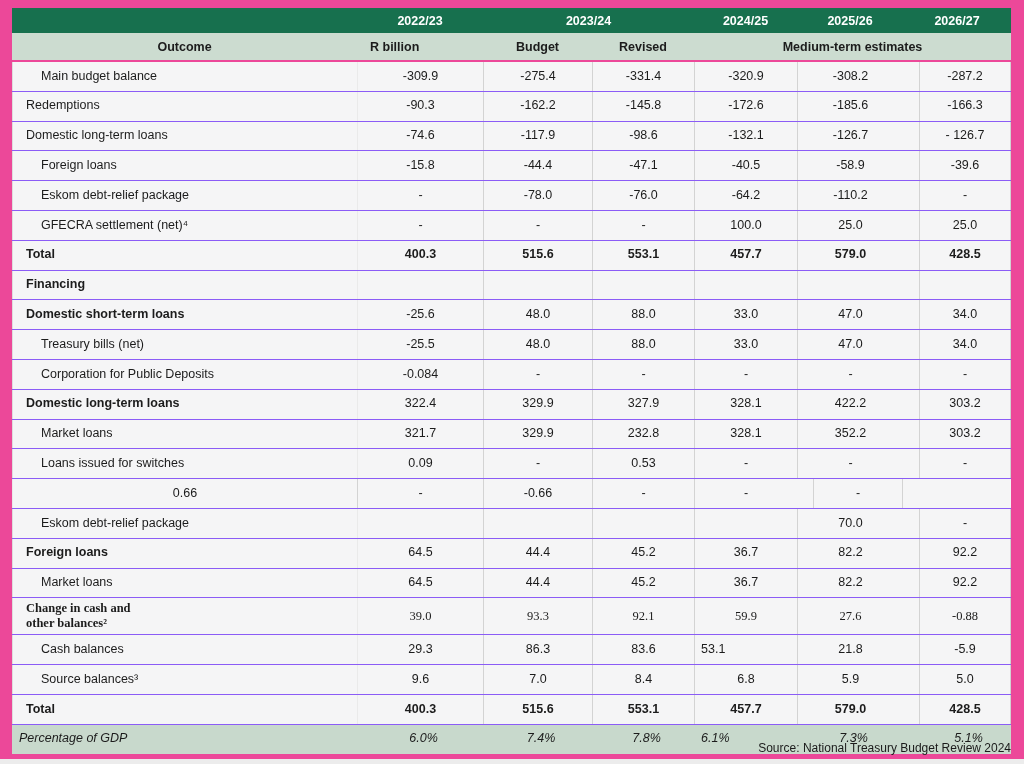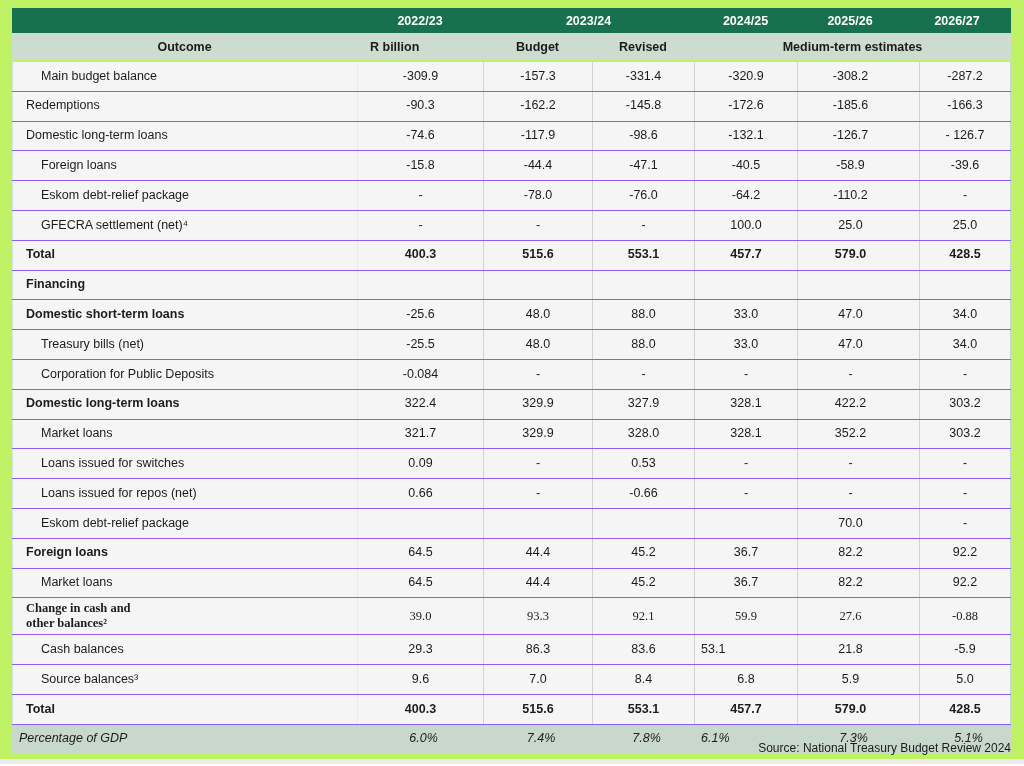--- a/index.html
+++ b/index.html
@@ -1,16 +1,16 @@
 <!DOCTYPE html>
 <html><head>
 <meta charset="utf-8">
 <style>
   html,body{margin:0;padding:0;background:#fff;}
-  .page{position:relative;width:1024px;height:764px;background:#bef264;
+  .page{position:relative;width:1024px;height:764px;background:#ec4899;
         font-family:"Liberation Sans",sans-serif;color:#1c1c1c;overflow:hidden;}
   .tbl{position:absolute;left:12px;top:8px;width:999px;}
   .grid{display:grid;grid-template-columns:345px 126px 109px 102px 103px 106px 108px;}
   .year-row{background:#17704e;color:#ffffff;font-weight:700;height:25px;font-size:12.5px;}
   .ycell{display:flex;align-items:center;justify-content:center;}
   .span2{grid-column:span 2;}
   .span3{grid-column:span 3;}
   .subhead{background:#ccdcd0;height:27px;font-weight:700;font-size:12.5px;margin-bottom:2px;}
   .subhead .hcell{display:flex;align-items:center;justify-content:center;}
   .subhead .hlabel{justify-content:flex-start;padding-left:13px;}
@@ -54,21 +54,21 @@
       <div class="hcell hlabel">R billion</div>
       <div class="hcell">Budget</div>
       <div class="hcell">Revised</div>
       <div class="hcell span3">Medium-term estimates</div>
     </div>
 
     <div id="rows-container">
   <div class="grid row indent1">
     <div class="cell label">Main budget balance</div>
     <div class="cell val first">-309.9</div>
-    <div class="cell val">-157.3</div>
+    <div class="cell val">-275.4</div>
     <div class="cell val">-331.4</div>
     <div class="cell val">-320.9</div>
     <div class="cell val">-308.2</div>
     <div class="cell val last">-287.2</div>
   </div>
 
   <div class="grid row">
     <div class="cell label">Redemptions</div>
     <div class="cell val first">-90.3</div>
     <div class="cell val">-162.2</div>
@@ -175,38 +175,37 @@
     <div class="cell val">327.9</div>
     <div class="cell val">328.1</div>
     <div class="cell val">422.2</div>
     <div class="cell val last">303.2</div>
   </div>
 
   <div class="grid row indent1">
     <div class="cell label">Market loans</div>
     <div class="cell val first">321.7</div>
     <div class="cell val">329.9</div>
-    <div class="cell val">328.0</div>
+    <div class="cell val">232.8</div>
     <div class="cell val">328.1</div>
     <div class="cell val">352.2</div>
     <div class="cell val last">303.2</div>
   </div>
 
   <div class="grid row indent1">
     <div class="cell label">Loans issued for switches</div>
     <div class="cell val first">0.09</div>
     <div class="cell val">-</div>
     <div class="cell val">0.53</div>
     <div class="cell val">-</div>
     <div class="cell val">-</div>
     <div class="cell val last">-</div>
   </div>
 
   <div class="grid row indent1">
-    <div class="cell label">Loans issued  for repos (net)</div>
     <div class="cell val first">0.66</div>
     <div class="cell val">-</div>
     <div class="cell val">-0.66</div>
     <div class="cell val">-</div>
     <div class="cell val">-</div>
     <div class="cell val last">-</div>
   </div>
 
   <div class="grid row indent1">
     <div class="cell label">Eskom debt-relief package</div>

